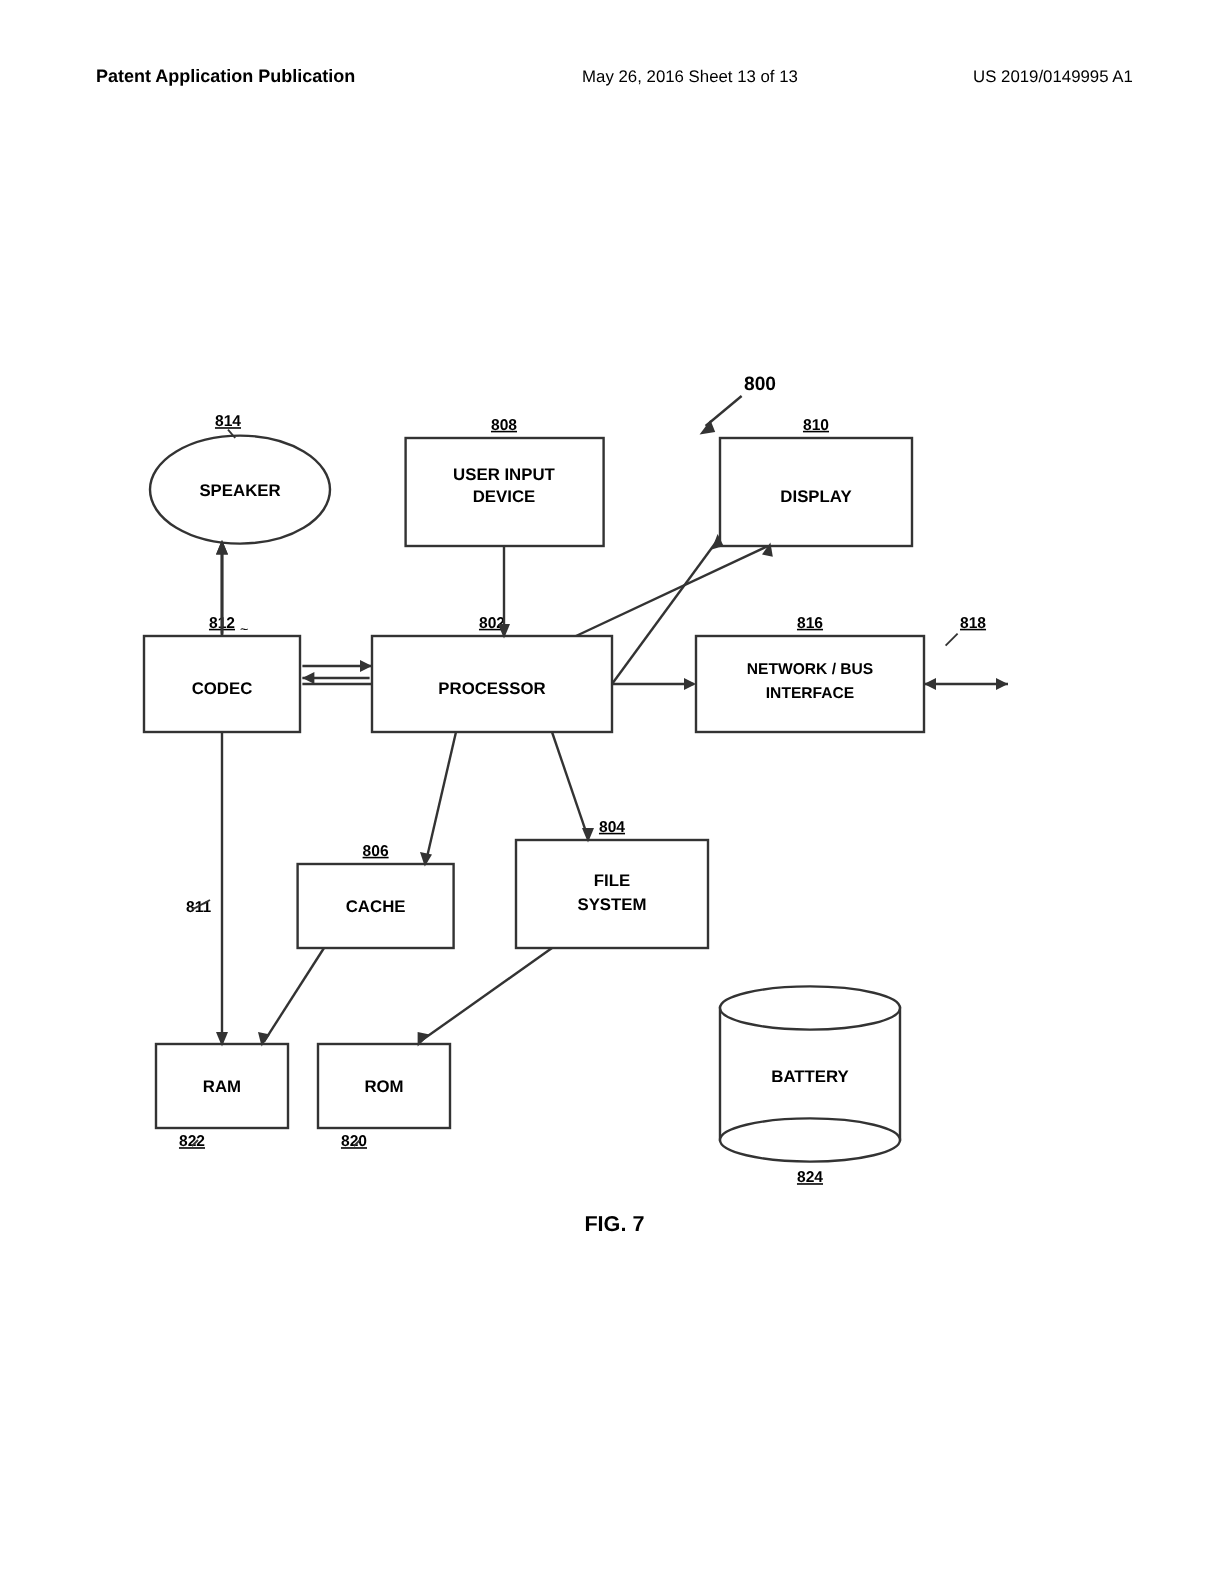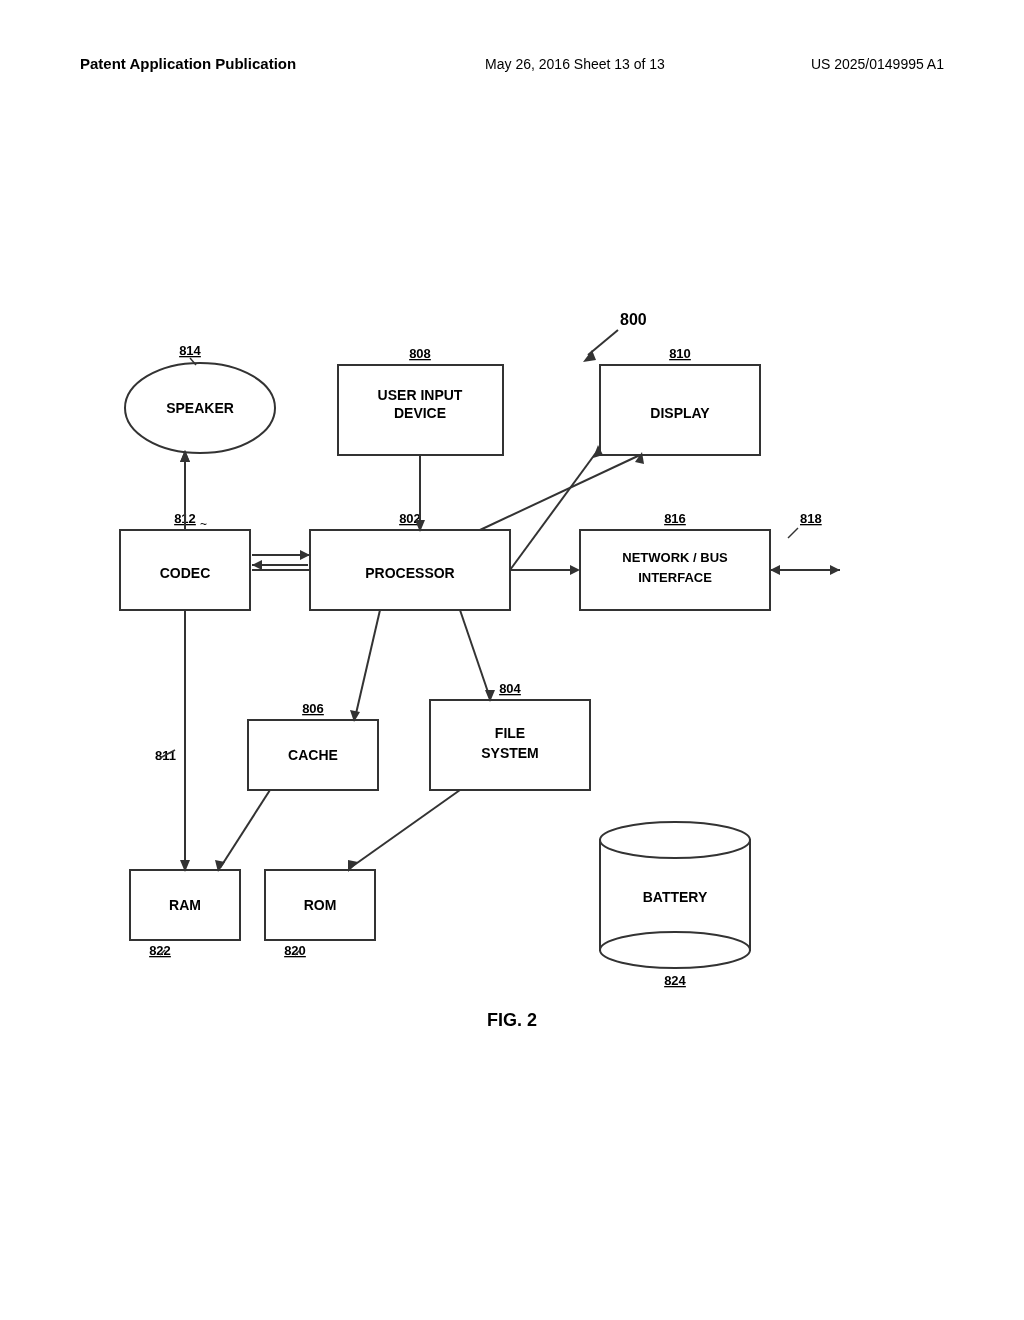--- a/index.html
+++ b/index.html
@@ -48,21 +48,21 @@
     }
   </style>
 </head>
 <body>
 
 <div class="page">
 
   <div class="header">
     <span class="header-left">Patent Application Publication</span>
     <span class="header-middle">May 26, 2016   Sheet 13 of 13</span>
-    <span class="header-right">US 2025/0149995 A1</span>
+    <span class="header-right">US 2019/0149995 A1</span>
   </div>
 
   <svg style="position:absolute; top:140px; left:0; width:1024px; height:1100px;" viewBox="0 0 1024 1100">
 
     <text x="620" y="185" font-size="16" font-weight="bold" font-family="Arial" fill="#000">800</text>
     <line x1="618" y1="190" x2="588" y2="215" stroke="#333" stroke-width="2"></line>
 
     <polygon points="583,222 592,210 596,220" fill="#333"></polygon>
 
     <rect x="338" y="225" width="165" height="90" fill="white" stroke="#333" stroke-width="2"></rect>
@@ -173,15 +173,15 @@
 
     <line x1="460" y1="650" x2="350" y2="728" stroke="#333" stroke-width="2"></line>
     <polygon points="348,732 348,720 358,722" fill="#333"></polygon>
 
     <line x1="185" y1="390" x2="185" y2="313" stroke="#333" stroke-width="2"></line>
 
     <line x1="185" y1="313" x2="185" y2="390" stroke="#333" stroke-width="2" stroke-dasharray="none"></line>
 
   </svg>
 
-  <div class="fig-label" style="position:absolute; bottom:55px; left:50%; transform:translateX(-50%); font-size:18px; font-weight:bold; font-family:Arial, sans-serif;">FIG. 2</div>
+  <div class="fig-label" style="position:absolute; bottom:55px; left:50%; transform:translateX(-50%); font-size:18px; font-weight:bold; font-family:Arial, sans-serif;">FIG. 7</div>
 
 </div>
 
 </body></html>

